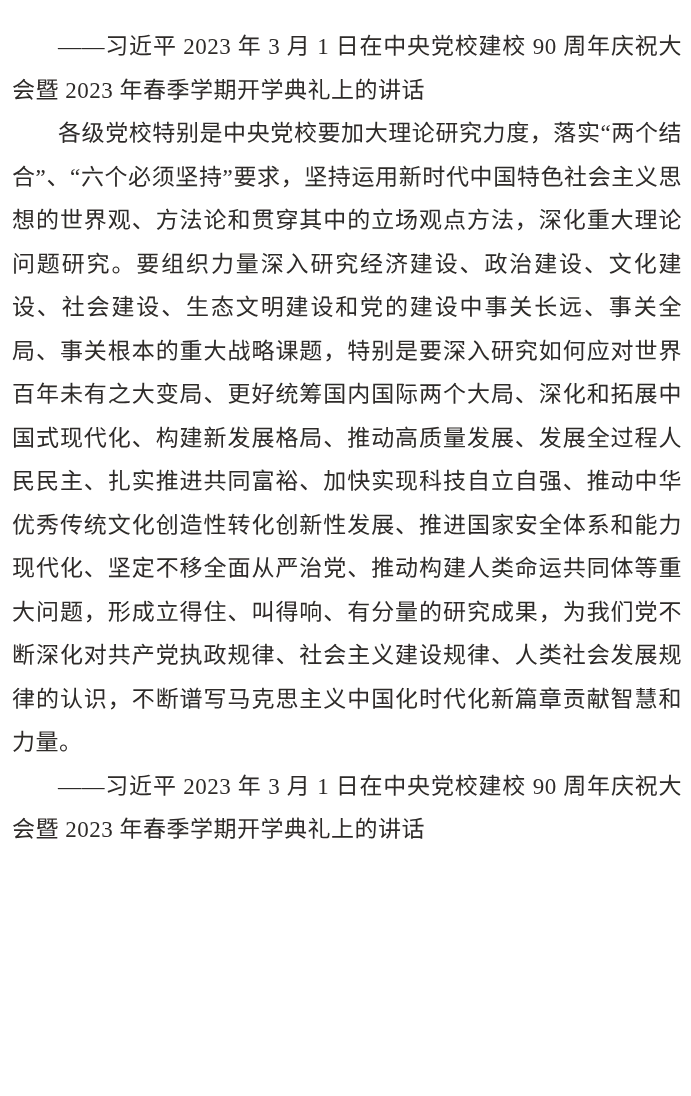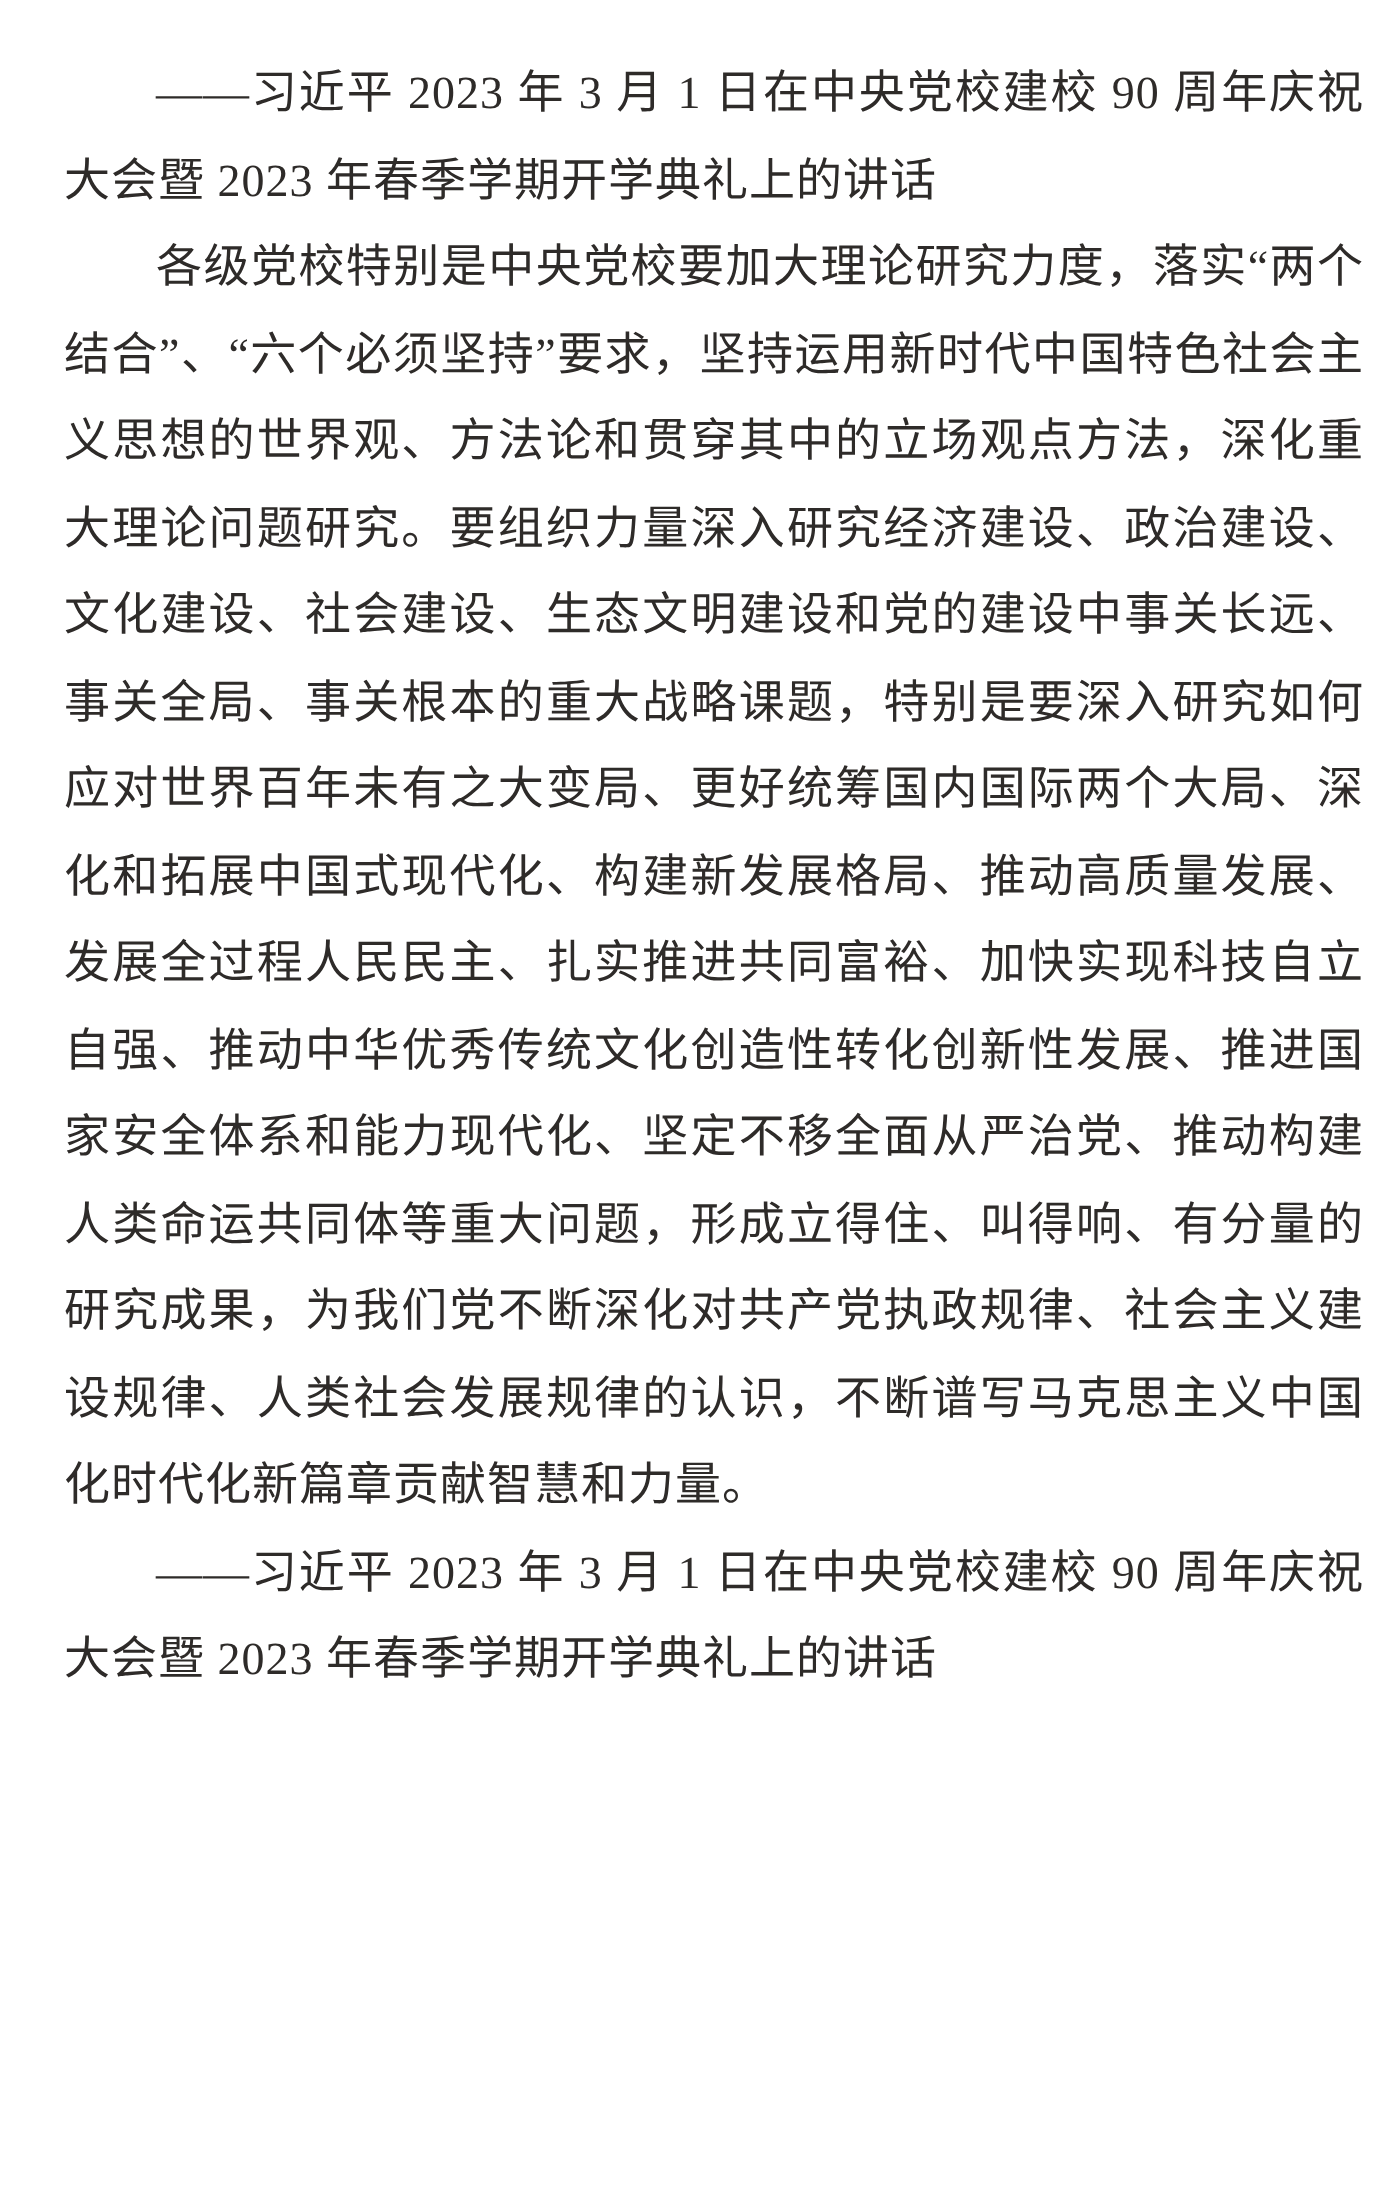--- a/index.html
+++ b/index.html
@@ -26,21 +26,20 @@
   .doc-body p.para {
     margin: 0;
     padding: 0;
     text-align: justify;
     text-justify: inter-character;
     word-break: break-all;
     letter-spacing: 0.5px;
   }
   .doc-body p.para.indented {
     text-indent: 2em;
-    margin-left: 20px;
   }
   .doc-body p.para.flush {
     text-indent: 0;
   }
 </style>
 </head>
 <body>
 
 <div class="page">
   <div class="doc-body" id="doc-body">

